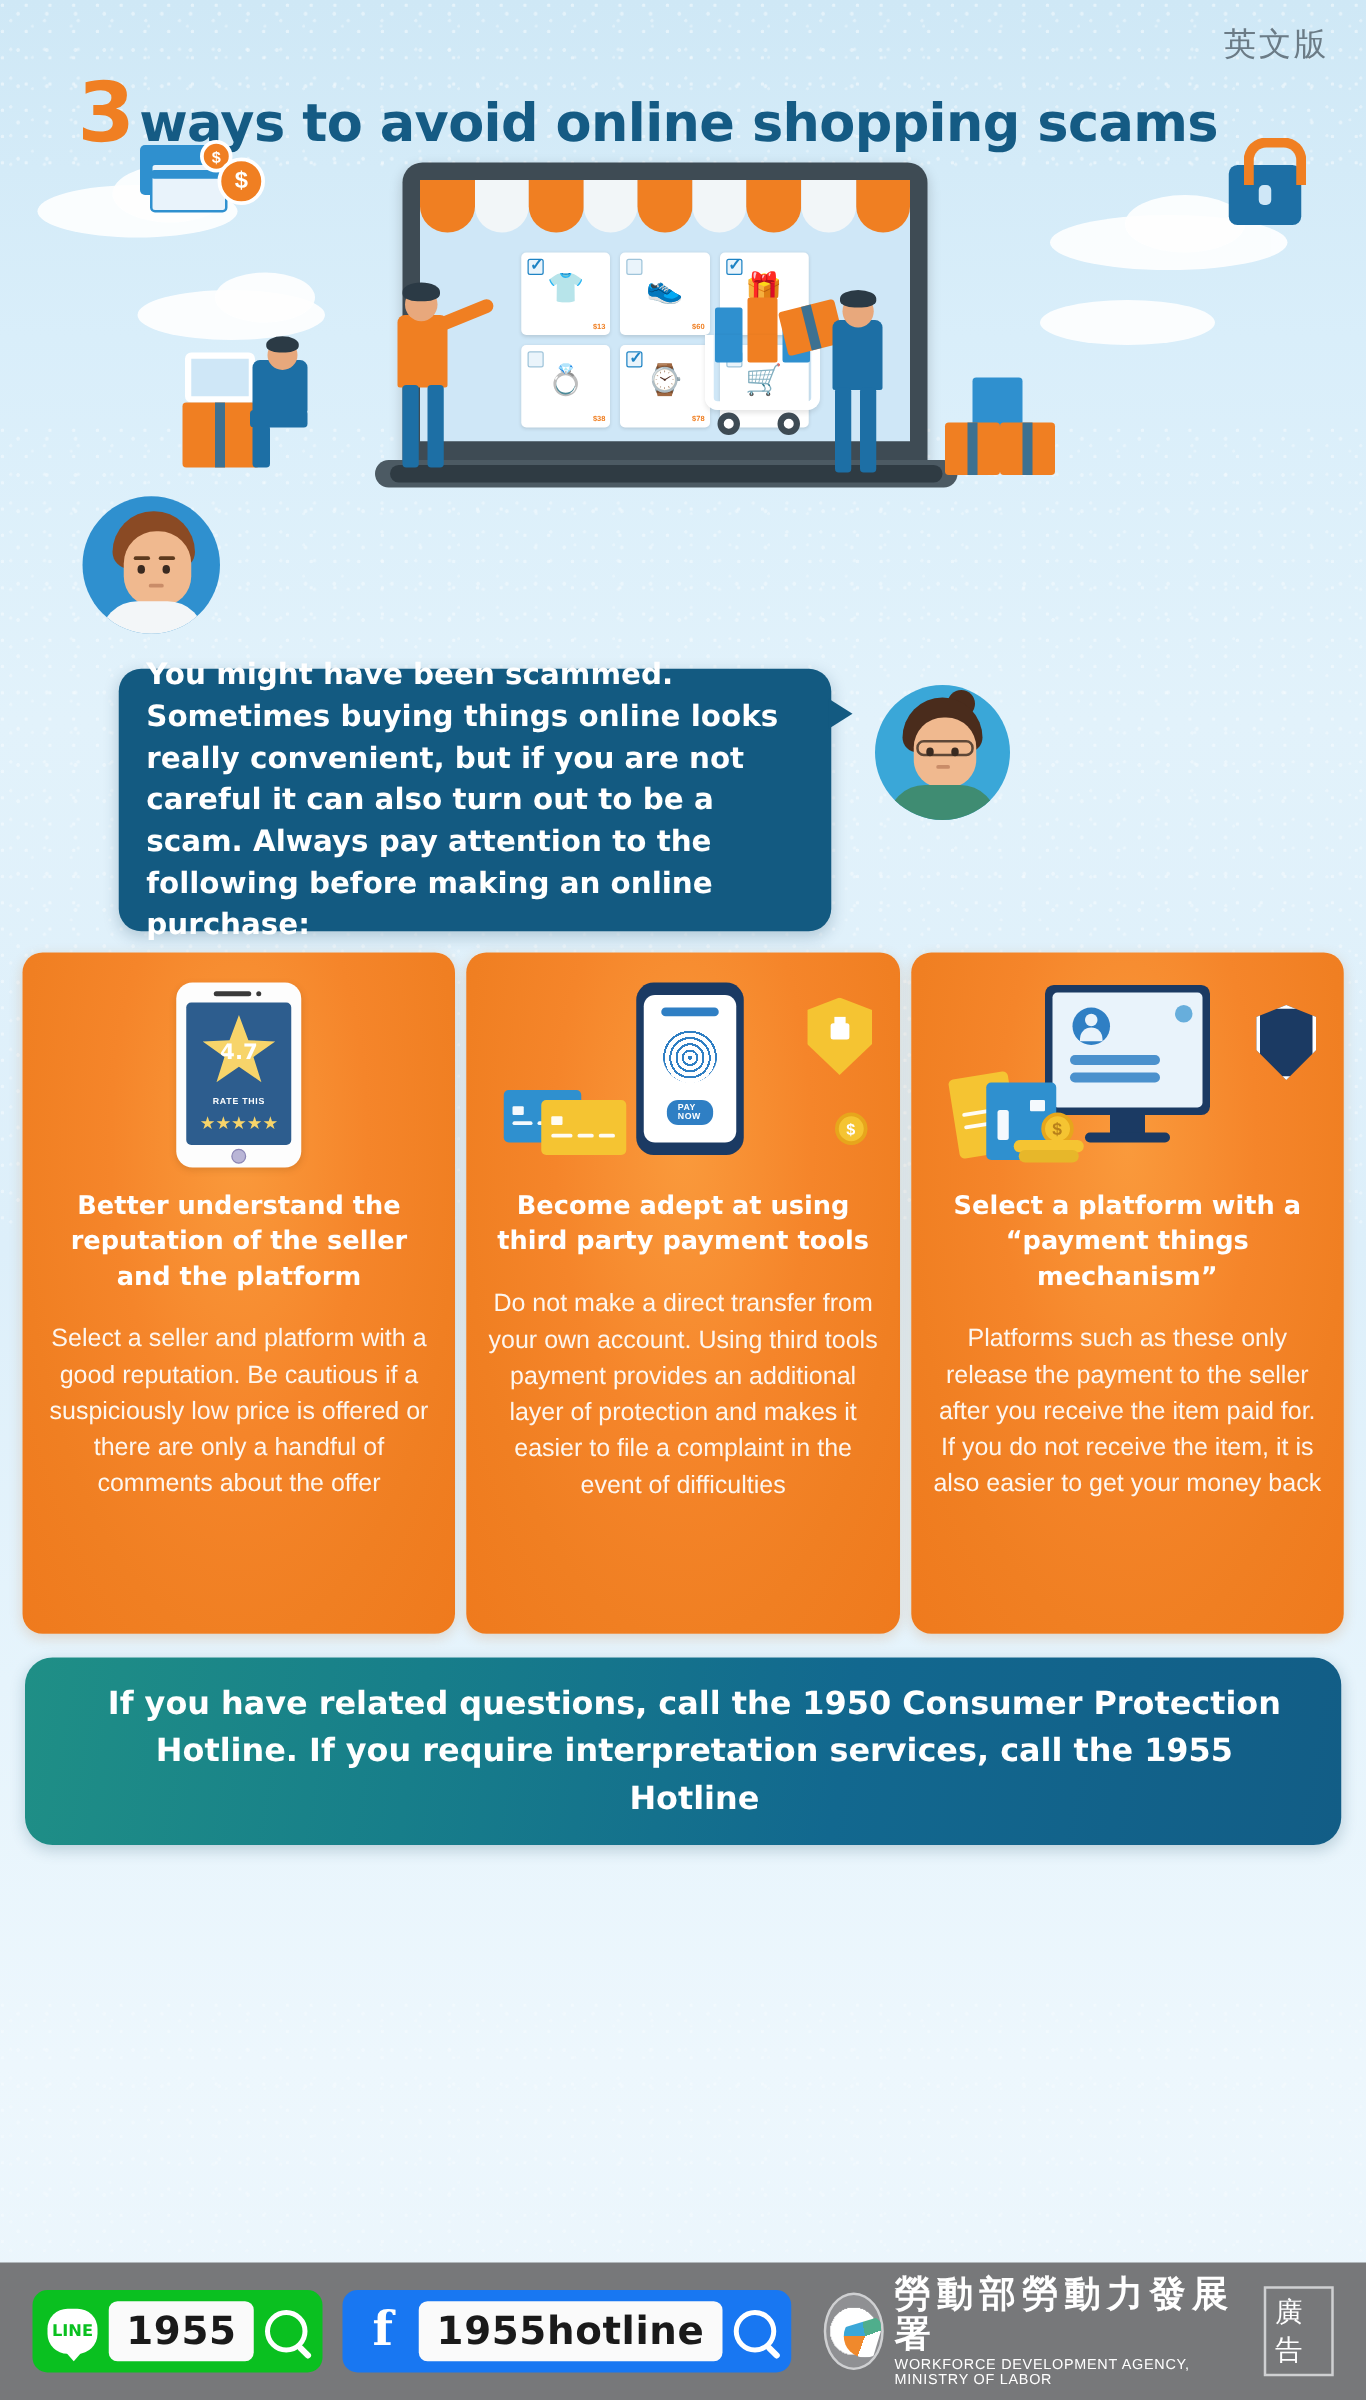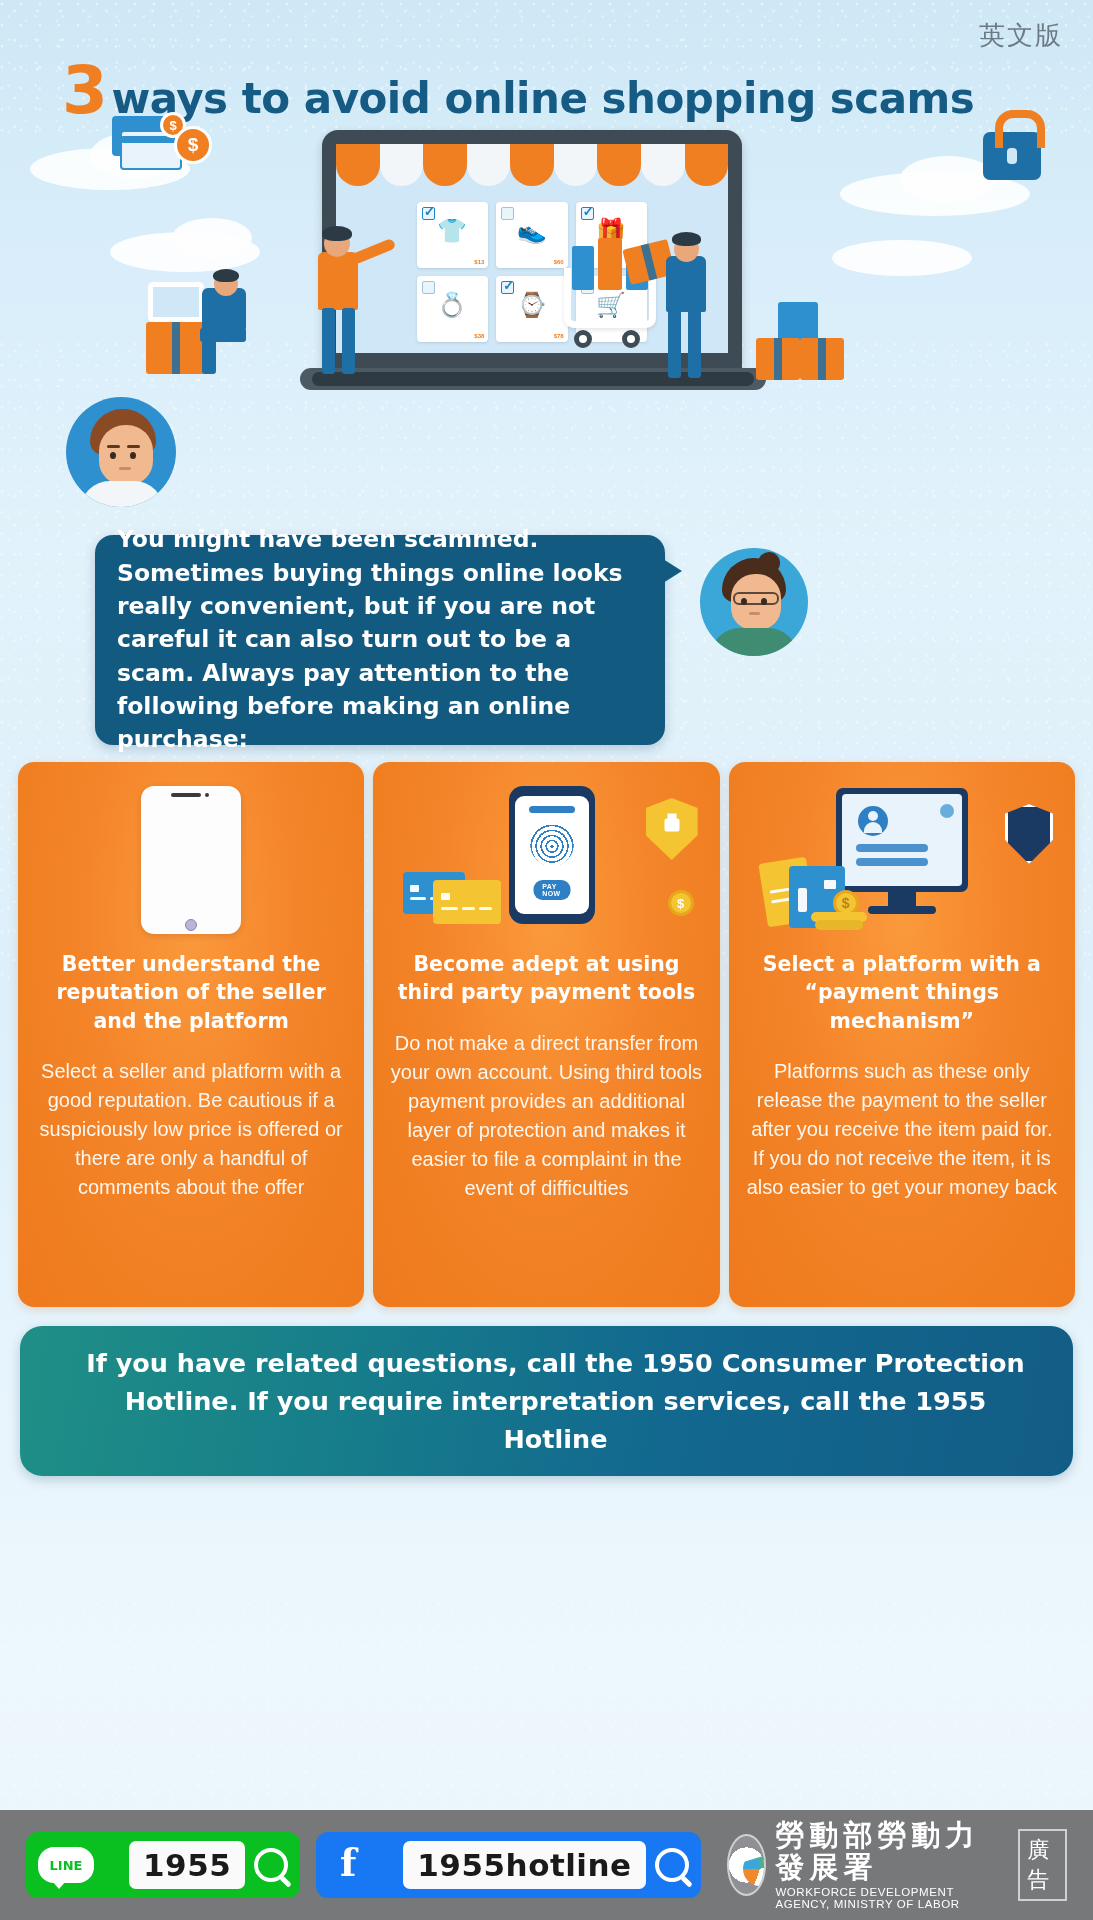--- a/index.html
+++ b/index.html
@@ -355,39 +355,38 @@
     background:#77787a; display:flex; align-items:center; padding:0 26px;
     gap:16px;
   }
   .badge {
     display:flex; align-items:center; gap:9px;
     border-radius:12px; padding:9px 12px;
   }
   .badge-line { background:#0ac020; }
   .badge-fb { background:#1877f2; }
   .line-mark {
-    width:56px; height:36px; background:#fff; border-radius:16px;
+    width:40px; height:36px; background:#fff; border-radius:16px;
     display:flex; align-items:center; justify-content:center; position:relative;
     color:#0ac020; font-weight:bold; font-size:13px;
     font-family:"DejaVu Sans", sans-serif;
   }
   .line-mark:after {
     content:""; position:absolute; left:14px; bottom:-6px;
     border-left:7px solid transparent; border-right:7px solid transparent;
     border-top:8px solid #fff;
   }
   .fb-mark {
     width:40px; height:40px; color:#fff; font-size:38px; font-weight:bold;
     font-family:"DejaVu Serif", serif; line-height:.95; text-align:center;
   }
   .val-box {
     background:#fafafa; border-radius:7px; padding:6px 14px;
     color:#1a1a1a; font-size:31px; font-weight:bold; letter-spacing:.5px;
     font-family:"DejaVu Sans", sans-serif;
-    margin-left:26px;
   }
   .mag {
     width:34px; height:34px; border:4px solid #fff; border-radius:50%;
     position:relative;
   }
   .mag:after {
     content:""; position:absolute; right:-8px; bottom:-6px;
     width:13px; height:5px; background:#fff; border-radius:3px;
     transform:rotate(45deg);
   }
@@ -579,20 +578,27 @@
     <div class="face-body-f"></div>
   </div>
 
   <div class="cards">
 
     <div class="card">
       <div class="card-icon">
         <div class="phone-1">
           <div class="notch"></div>
           <div class="dotr"></div>
+          <div class="scr">
+            <div class="bigstar">
+              <span>4.7</span>
+            </div>
+            <div class="ratethis">RATE THIS</div>
+            <div class="ministars">★★★★★</div>
+          </div>
           <div class="home"></div>
         </div>
       </div>
       <div class="card-title">Better understand the reputation of the seller and the platform</div>
       <div class="card-body">Select a seller and platform with a good reputation. Be cautious if a suspiciously low price is offered or there are only a handful of comments about the offer</div>
     </div>
 
     <div class="card">
       <div class="card-icon">
         <div class="phone-2">

